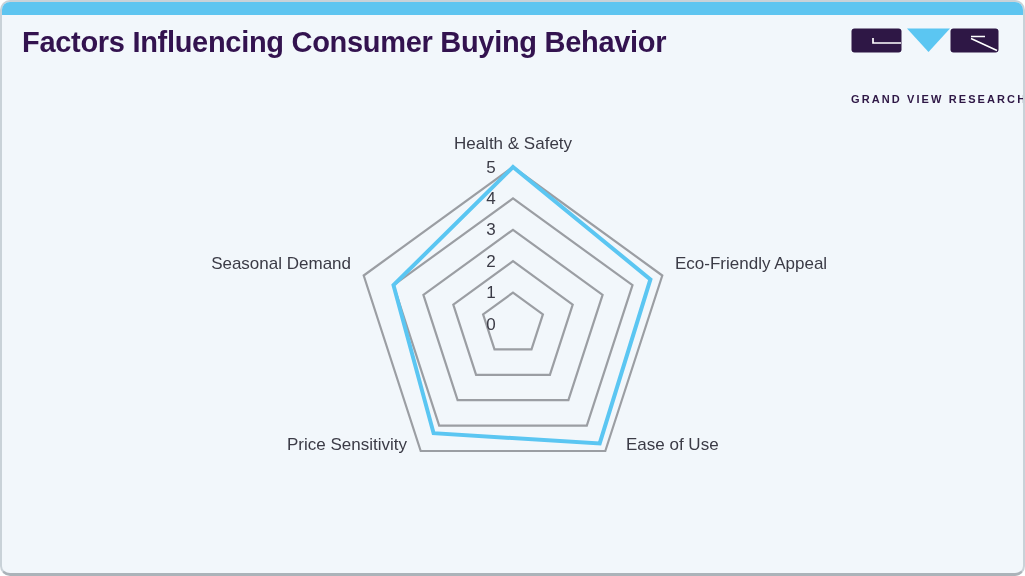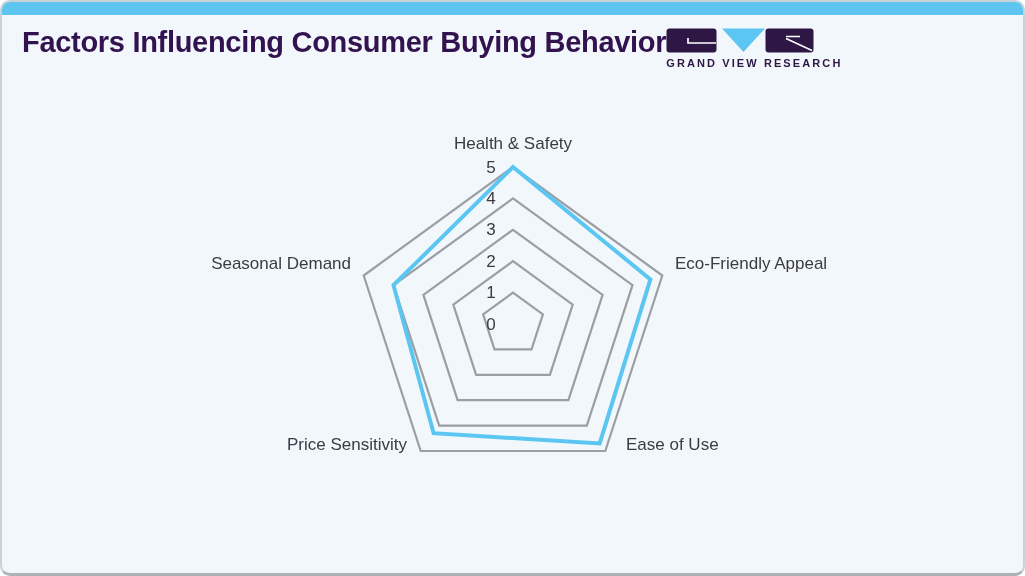--- a/index.html
+++ b/index.html
@@ -3,25 +3,25 @@
 <meta charset="utf-8">
 <style>
   html,body{margin:0;padding:0;background:#ffffff;}
   body{width:1025px;height:576px;font-family:"Liberation Sans",sans-serif;}
   .card{
     position:relative;box-sizing:border-box;width:1025px;height:576px;
     background:#F2F7FB;border:2px solid #C9D2D8;border-bottom:3px solid #ABB3B9;
     border-radius:10px;overflow:hidden;
   }
   .accent-bar{height:13px;width:100%;}
-  .header{position:absolute;top:26px;left:20px;right:24px;display:flex;align-items:flex-start;}
+  .header{position:absolute;top:26px;left:20px;right:24px;display:flex;justify-content:space-between;align-items:flex-start;}
   h1.title{
     margin:0;font-size:29px;font-weight:bold;letter-spacing:-0.3px;line-height:1.0;
   }
-  .logo{display:flex;flex-direction:column;align-items:flex-start;width:148px;}
+  .logo{display:flex;flex-direction:column;align-items:flex-start;width:148px;gap:36px;}
   .logo-text{
     margin-top:4px;font-size:11px;font-weight:bold;letter-spacing:2.1px;white-space:nowrap;
   }
   svg.radar{position:absolute;left:0;top:0;width:1025px;height:576px;}
   svg.radar text{font-family:"Liberation Sans",sans-serif;font-size:17px;}
 </style>
 </head>
 <body>
 
 <div class="card" style="background: rgb(242, 247, 251);">

